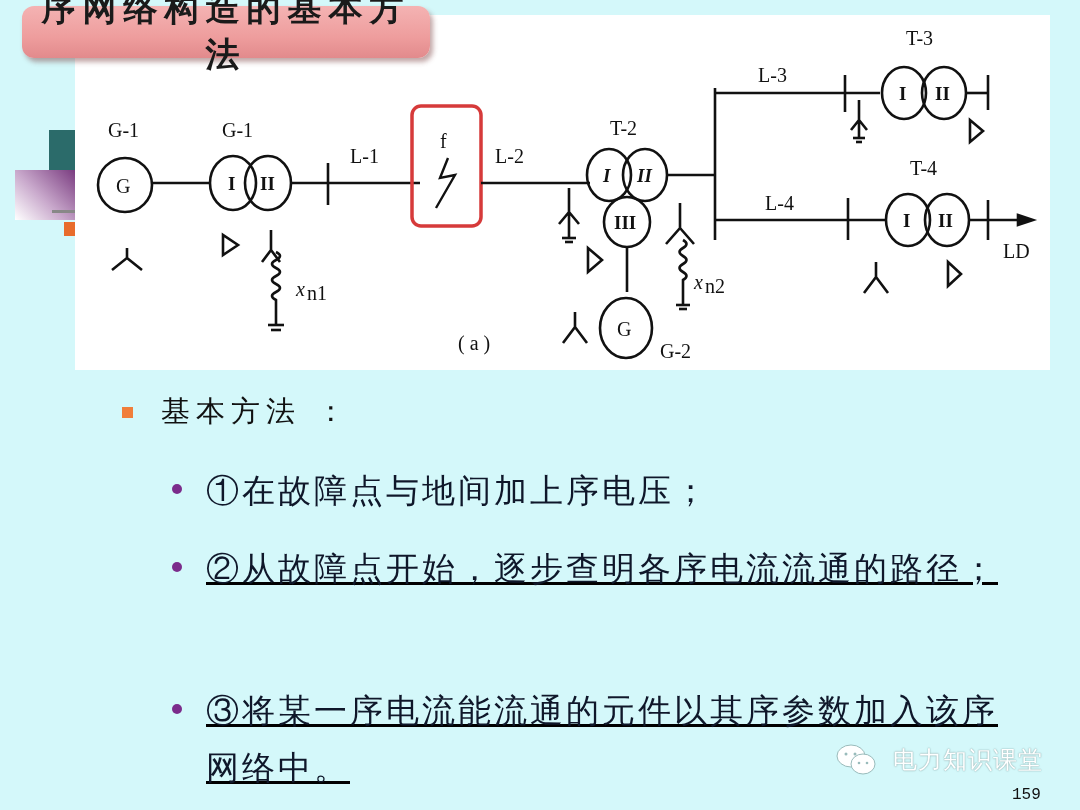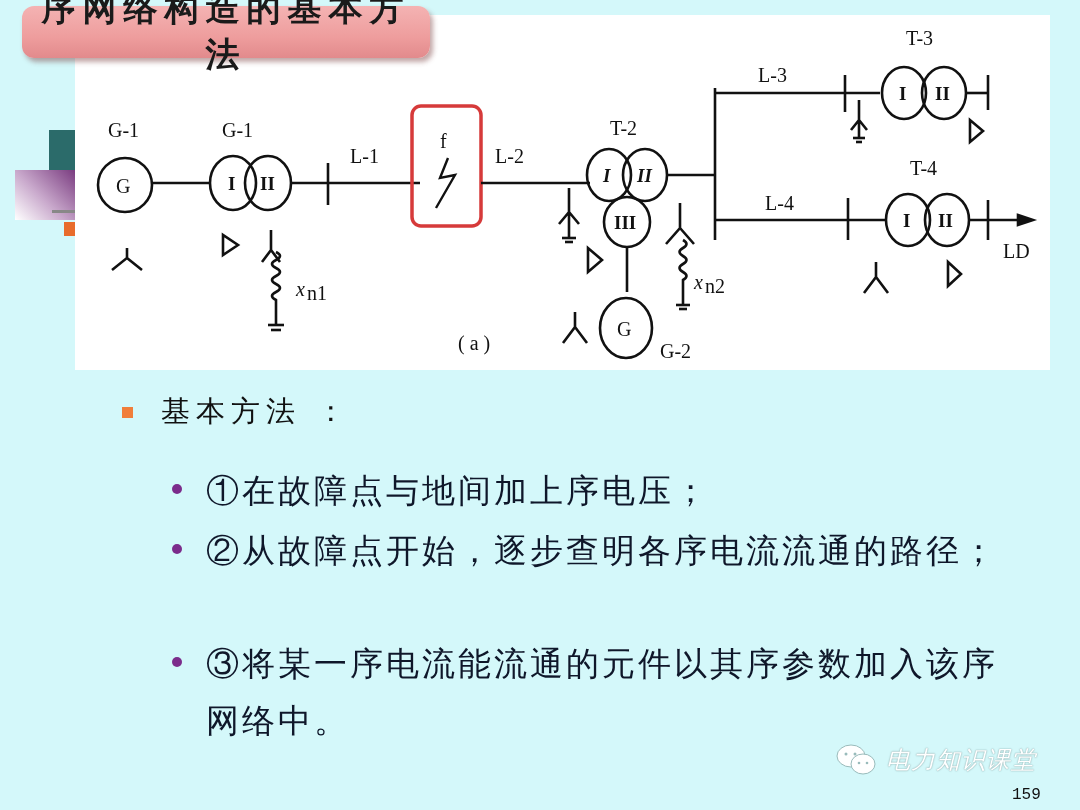--- a/index.html
+++ b/index.html
@@ -19,21 +19,21 @@
      letter-spacing:7px; color:#1a1a1a; }
   svg.circuit { position:absolute; left:0; top:0; }
   .lvl1 { position:absolute; left:122px; top:392px; display:flex; align-items:center; }
   .sq-bullet { width:11px; height:11px; background:#f07e3a; margin-right:28px; }
   .lvl1-text { font-size:29px; color:#111; letter-spacing:6px; }
   .item { position:absolute; left:172px; display:flex; align-items:flex-start; }
   .dot { width:10px; height:10px; border-radius:50%; background:#7b2c8b; margin-top:22px; margin-right:24px; flex:none; }
   .item-text { font-size:33px; color:#0f172a; letter-spacing:3px; line-height:57px; width:800px; }
   .wechat { position:absolute; left:835px; top:743px; display:flex; align-items:center; }
   .wechat-text { font-family:"DejaVu Sans","Liberation Sans",sans-serif; font-size:24px; color:#ffffff;
-     text-shadow:0 0 1px #8aa,0 0 2px #9bb; margin-left:7px; letter-spacing:1px;font-style:italic; }
+     text-shadow:0 0 1px #8aa,0 0 2px #9bb; margin-left:14px; letter-spacing:1px; }
   .page-num { position:absolute; left:1012px; top:786px; font-size:16px; color:#111; font-family:Liberation Mono, monospace; }
   .lbl { font-family:"Liberation Serif","DejaVu Serif",serif; font-size:20px; fill:#111; }
   .rn { font-family:"Liberation Serif","DejaVu Serif",serif; font-size:19px; fill:#111; font-weight:bold; }
 </style>
 </head>
 <body>
 
 <div class="deco-teal"></div>
 <div class="deco-gradient"></div>
 <div class="deco-grey"></div>
@@ -150,25 +150,25 @@
 
 <div class="lvl1">
   <div class="sq-bullet"></div>
   <span class="lvl1-text">基本方法 ：</span>
 </div>
 
 <div class="item" style="top:462px;">
   <div class="dot"></div>
   <span class="item-text">①在故障点与地间加上序电压；</span>
 </div>
-<div class="item" style="top:522px;">
+<div class="item" style="top:540px;text-decoration:underline;">
   <div class="dot"></div>
   <span class="item-text">②从故障点开始，逐步查明各序电流流通的路径；</span>
 </div>
-<div class="item" style="top:635px;">
+<div class="item" style="top:682px;text-decoration:underline;">
   <div class="dot"></div>
   <span class="item-text">③将某一序电流能流通的元件以其序参数加入该序网络中。</span>
 </div>
 
 <div class="wechat">
   <svg width="44" height="34" viewBox="0 0 44 34">
     <ellipse cx="16" cy="13" rx="14" ry="11" fill="#ffffff" stroke="#9bb" stroke-width="1"></ellipse>
     <ellipse cx="28" cy="21" rx="12" ry="10" fill="#ffffff" stroke="#9bb" stroke-width="1"></ellipse>
     <circle cx="11" cy="11" r="1.5" fill="#9bb"></circle>
       <circle cx="20" cy="11" r="1.5" fill="#9bb"></circle>

